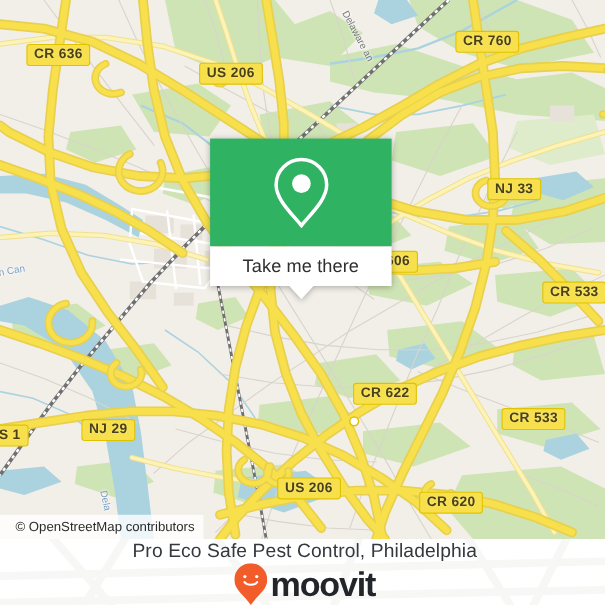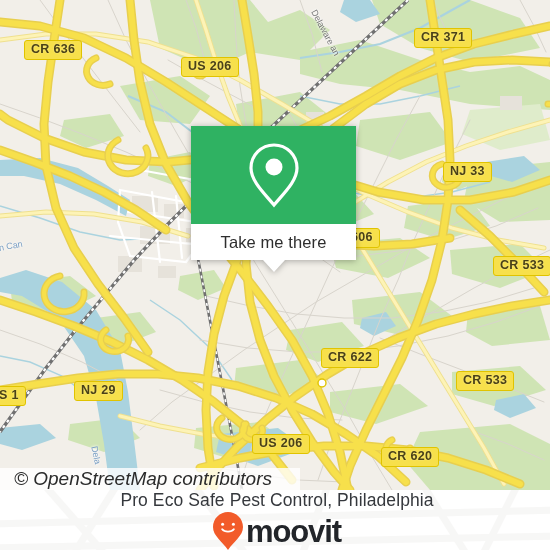--- a/index.html
+++ b/index.html
@@ -67,28 +67,27 @@
     white-space: nowrap;
     text-shadow: 0 0 3px #fff, 0 0 3px #fff;
   }
 
   
   #attribution {
     position: absolute;
     left: 0;
     bottom: 0;
     height: 22px;
-    padding: 0 28px 0 14px;
+    padding: 0 8px 0 14px;
     display: flex;
     align-items: center;
     background: rgba(255,255,255,.80);
     color: #2b2b2b;
-    font-size: 19px;
-    white-space: nowrap;
-    font-style: italic;
+    font-size: 12px;
+    white-space: nowrap;
   }
 
   
   #popup {
     position: absolute;
     left: 191px;
     top: 126px;
     width: 165px;
     z-index: 40;
     filter: drop-shadow(0 1px 3px rgba(0,0,0,.30));
@@ -387,21 +386,21 @@
 
 
     <div class="rail-label" style="left:318px;top:8px;transform:rotate(62deg);transform-origin:left top">Delaware an</div>
 
     <div class="water-label" style="left:-2px;top:243px;transform:rotate(-10deg);transform-origin:left top">n Can</div>
 
     <div class="water-label" style="left:99px;top:445px;transform:rotate(78deg);transform-origin:left top">Dela</div>
 
     <div class="shield" style="left:24px;top:40px">CR 636</div>
     <div class="shield" style="left:181px;top:57px">US 206</div>
-    <div class="shield" style="left:414px;top:28px">CR 371</div>
+    <div class="shield" style="left:414px;top:28px">CR 760</div>
     <div class="shield" style="left:443px;top:162px">NJ 33</div>
     <div class="shield" style="left:344px;top:228px">606</div>
     <div class="shield" style="left:493px;top:256px">CR 533</div>
     <div class="shield" style="left:321px;top:348px">CR 622</div>
     <div class="shield" style="left:456px;top:371px">CR 533</div>
     <div class="shield" style="left:-8px;top:386px">S 1</div>
     <div class="shield" style="left:74px;top:381px">NJ 29</div>
     <div class="shield" style="left:252px;top:434px">US 206</div>
     <div class="shield" style="left:381px;top:447px">CR 620</div>
 

